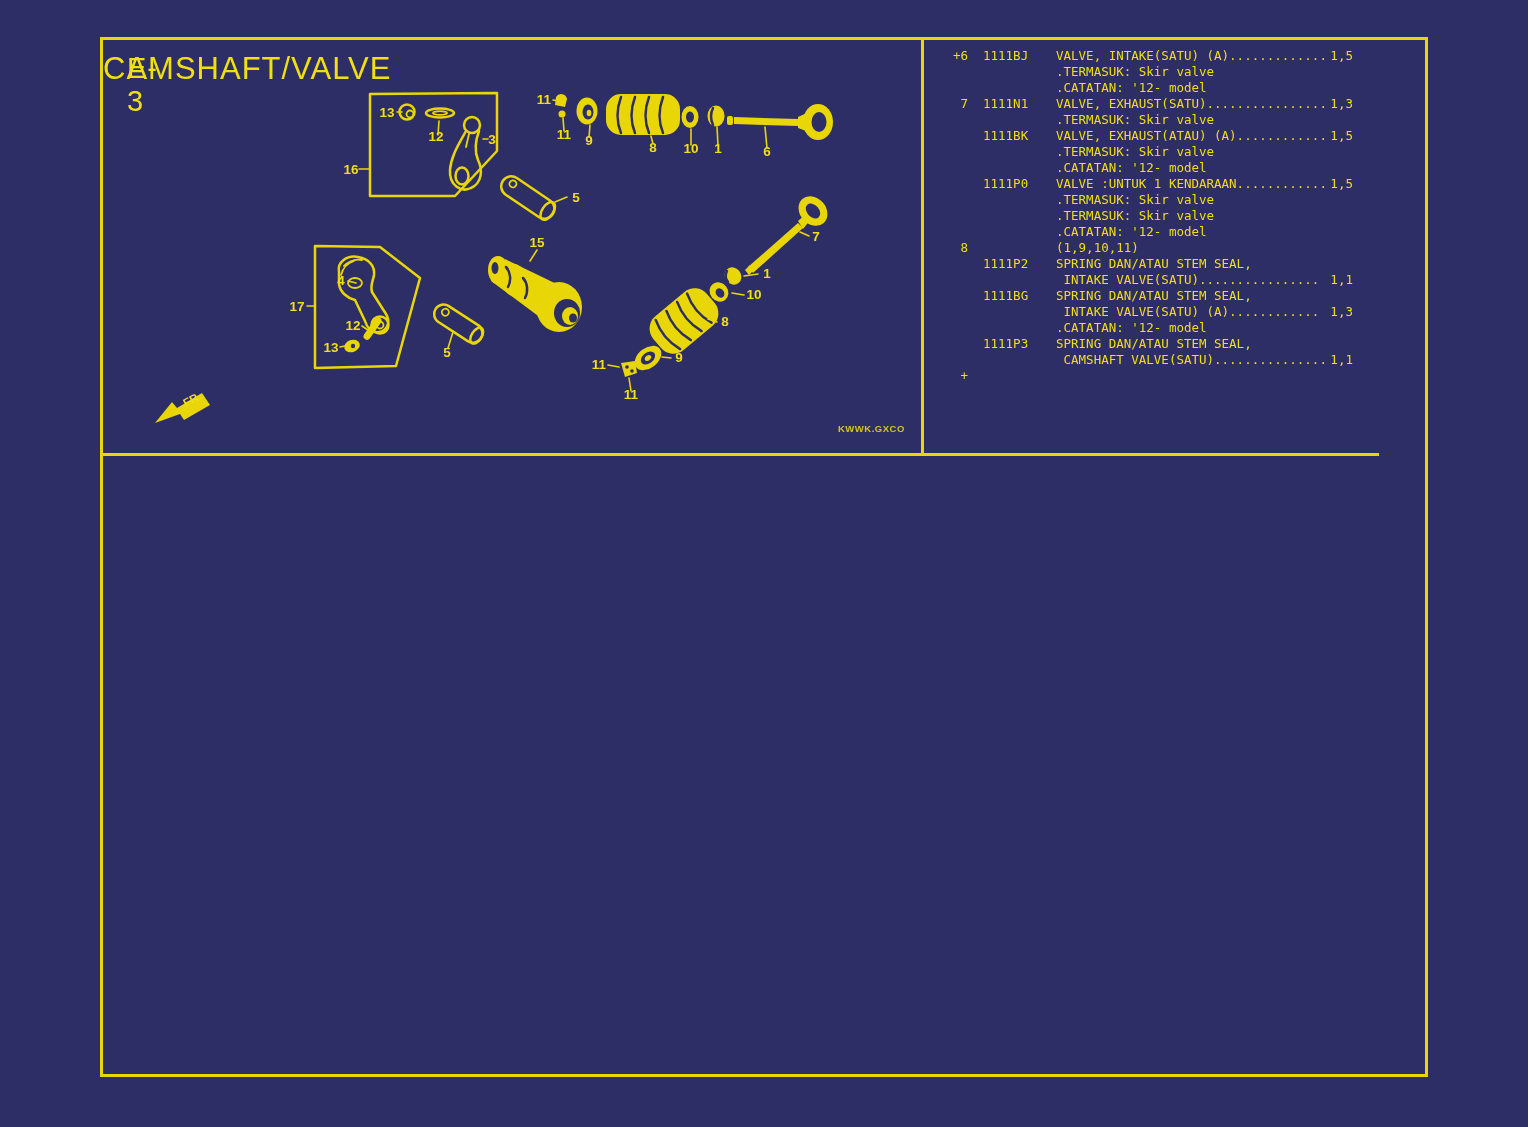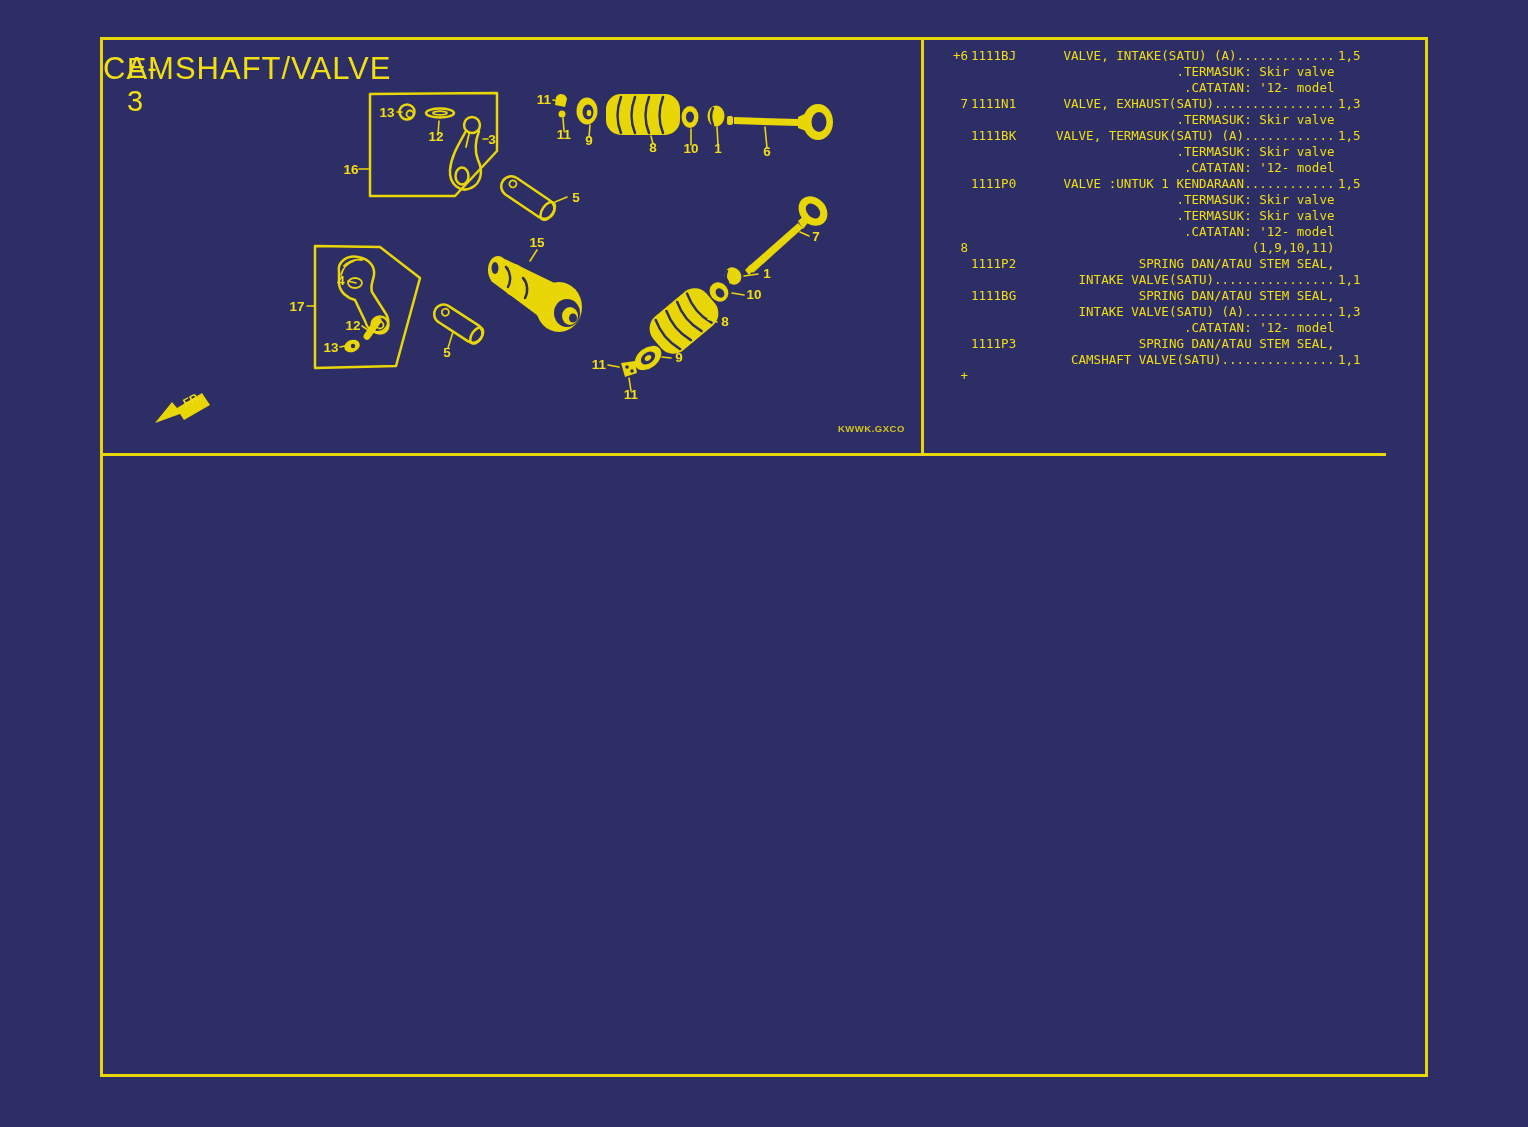--- a/index.html
+++ b/index.html
@@ -32,22 +32,22 @@
   .th-ref{left:12px;top:23px;}
   .th-lon{left:60px;top:14px;}
   .th-nomor{left:130px;top:3px;}
   .th-desk{left:252px;top:23px;}
   .th-frt{right:10px;top:13px;}
   .table-rows{padding-top:8px;}
   .row{display:flex;height:16px;line-height:16px;
        font-family:"DejaVu Sans Mono", monospace;font-size:12.5px;
        color:var(--y);}
   .c-ref{width:44px;text-align:right;white-space:pre;flex:0 0 auto;}
-  .c-lon{width:76px;padding-left:3px;box-sizing:border-box;flex:0 0 auto;}
-  .c-desc{flex:1;white-space:pre;padding-left:12px;text-align:right;}
+  .c-lon{width:76px;padding-left:15px;box-sizing:border-box;flex:0 0 auto;}
+  .c-desc{flex:1;white-space:pre;padding-left:12px;}
   .c-frt{width:52px;text-align:right;padding-right:26px;box-sizing:border-box;
          flex:0 0 auto;}
   .bottom-space{flex:1;}
   
   .ol{stroke:var(--yline);stroke-width:2.5;fill:none;stroke-linejoin:round;stroke-linecap:round;}
   .olthin{stroke:var(--yline);stroke-width:1.8;fill:none;stroke-linecap:round;}
   .fy{fill:var(--yline);stroke:none;}
   .fn{fill:var(--navy);stroke:none;}
   .nline{stroke:var(--navy);stroke-width:2.5;fill:none;stroke-linecap:round;}
   .leader{stroke:var(--yline);stroke-width:1.6;fill:none;stroke-linecap:round;}
@@ -309,21 +309,21 @@
           </div>
           <div class="row">
             <span class="c-ref"></span>
             <span class="c-lon"></span>
             <span class="c-desc">.TERMASUK: Skir valve</span>
             <span class="c-frt"></span>
           </div>
           <div class="row">
             <span class="c-ref"></span>
             <span class="c-lon">1111BK</span>
-            <span class="c-desc">VALVE, TERMASUK(SATU) (A)............</span>
+            <span class="c-desc">VALVE, EXHAUST(ATAU) (A)............</span>
             <span class="c-frt">1,5</span>
           </div>
           <div class="row">
             <span class="c-ref"></span>
             <span class="c-lon"></span>
             <span class="c-desc">.TERMASUK: Skir valve</span>
             <span class="c-frt"></span>
           </div>
           <div class="row">
             <span class="c-ref"></span>

